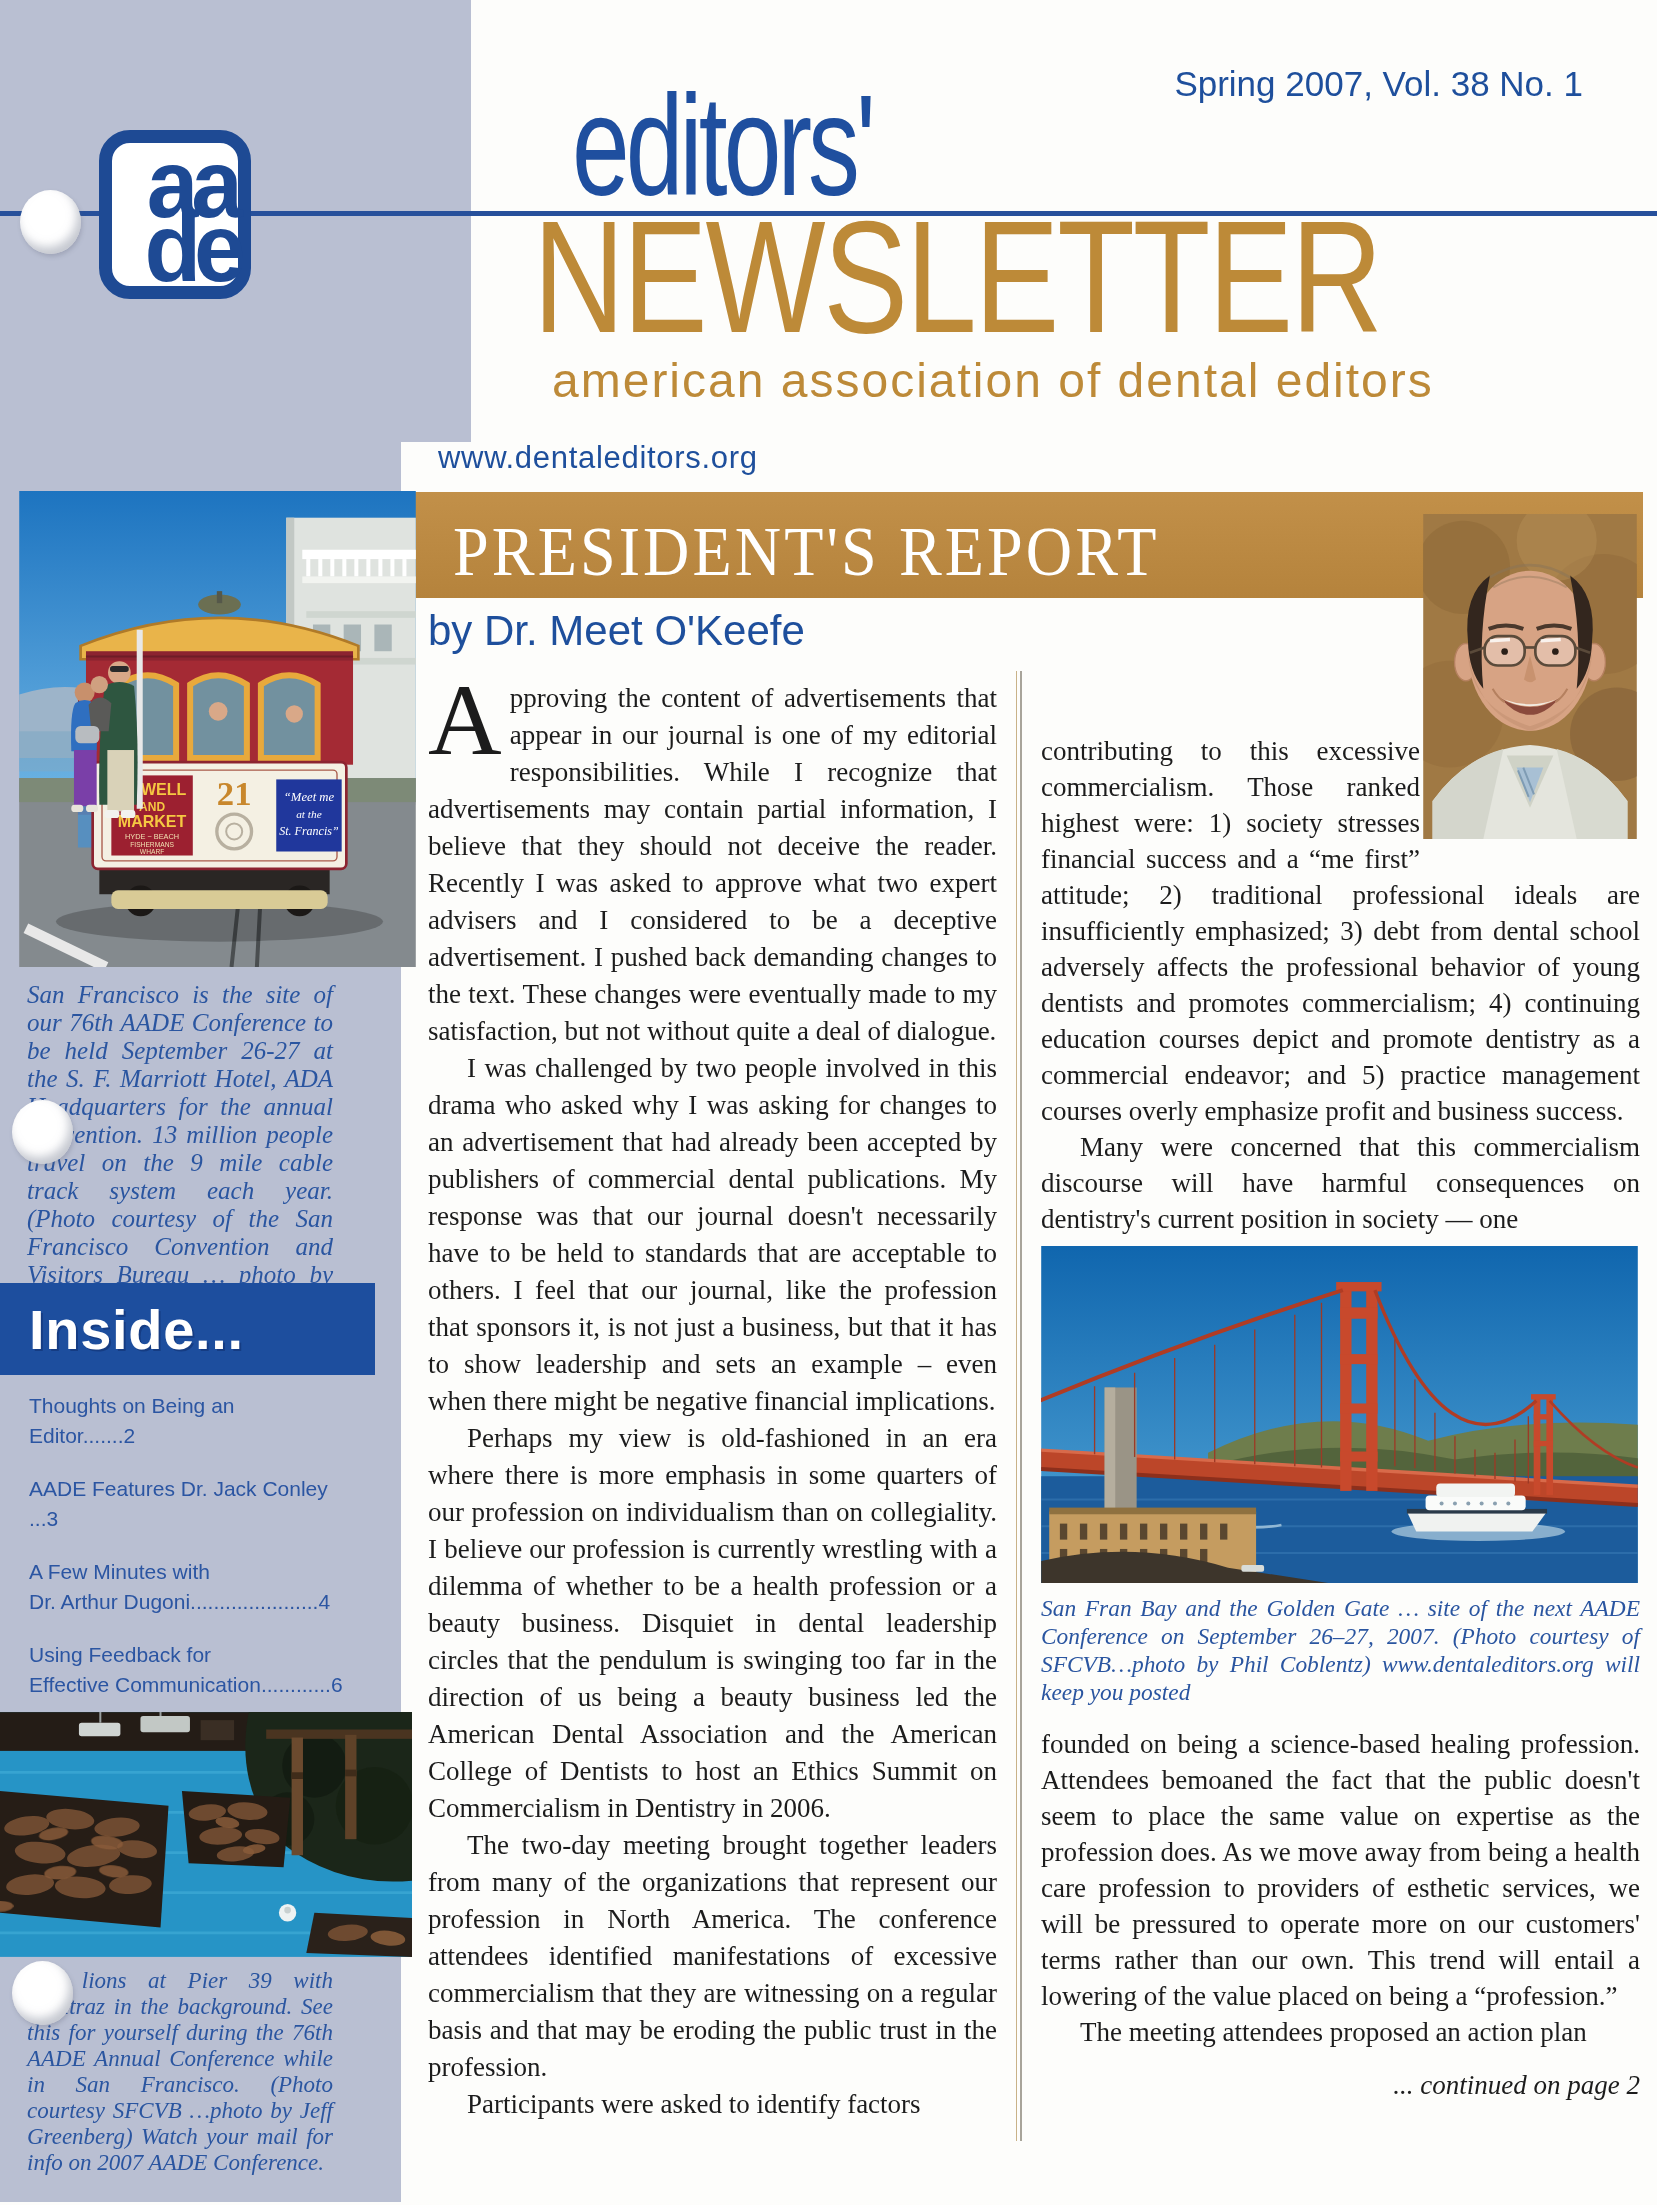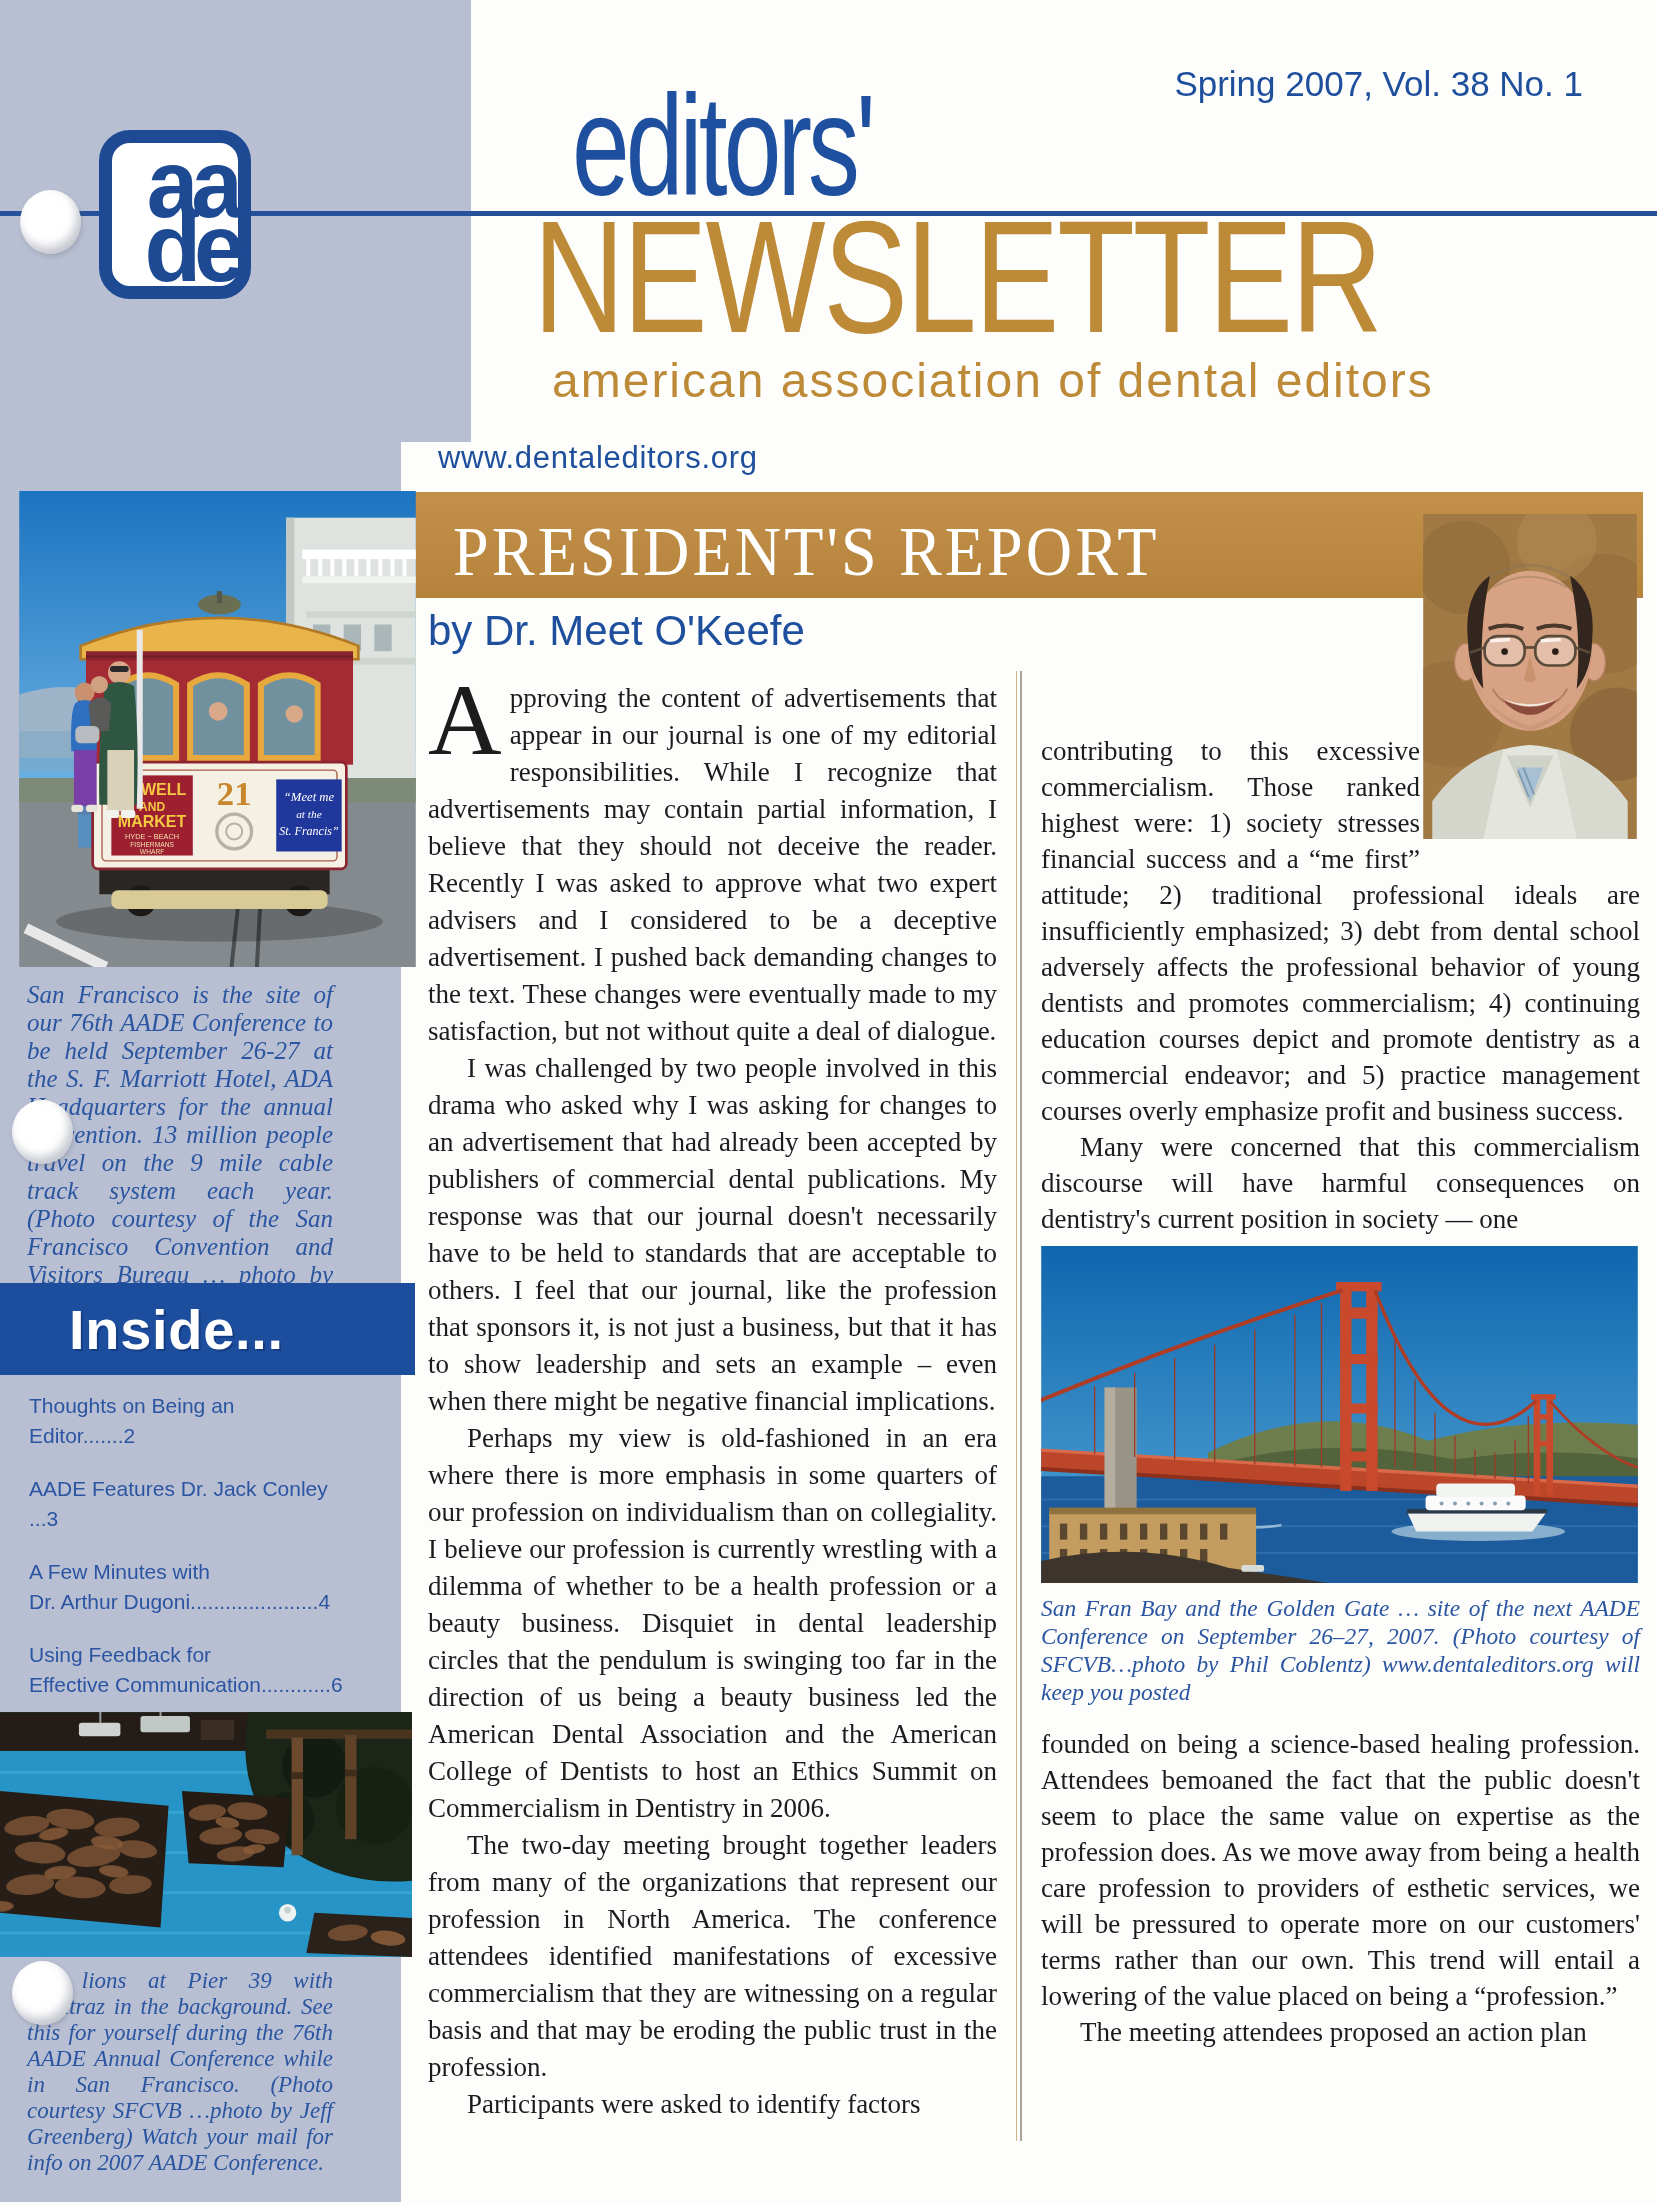--- a/index.html
+++ b/index.html
@@ -48,21 +48,21 @@
   .wrapspacer{float:right;width:220px;height:115px;}
   .divider{left:1020px;top:671px;width:2px;height:1470px;background:#a8a49a;}
   .divider:before{content:"";position:absolute;left:-4px;top:0;width:1.3px;height:100%;background:#c9b288;}
   .continued{text-align:right;font-style:italic;margin-top:17.4px;}
   
   .caption{font-style:italic;color:#2a55a0;text-align:justify;}
   .cap1{left:27px;top:981px;width:306px;font-size:25px;line-height:28px;}
   .cap2{left:27px;top:1968px;width:306px;font-size:23px;line-height:26px;}
   .cap3{margin-top:10.7px;font-size:23.4px;line-height:28px;width:100%;}
   
-  .inside-banner{left:0;top:1283px;width:375px;height:92px;background:#1d4e9e;display:flex;align-items:center;padding-left:40px;}
+  .inside-banner{left:0;top:1283px;width:375px;height:92px;background:#1d4e9e;display:flex;align-items:center;}
   .inside-banner span{font-family:"Liberation Sans",sans-serif;font-weight:bold;color:#ffffff;font-size:56px;
           padding-left:29px;letter-spacing:0.7px;text-shadow:2px 2px 0 rgba(10,30,80,.35);}
   .toc{left:29px;top:1391px;width:314px;font-family:"Liberation Sans",sans-serif;color:#2b55a2;}
   .toc-line{font-size:21px;line-height:30px;}
   .gap{margin-top:23px;}
   
   .photo1{left:18.7px;top:491px;width:397px;height:476px;}
   .photo2{left:0;top:1712px;width:412px;height:245px;}
   .figure-gg{margin-top:9.4px;}
   svg{display:block;}
@@ -236,20 +236,21 @@
             <rect x="238" y="454" width="11" height="24"></rect>
         </g>
         <path d="M0,472 Q140,440 280,482 L430,505 L0,505 Z" fill="#3d352b"></path>
         <rect x="300" y="478" width="34" height="10" rx="3" fill="#d8dcd8"></rect>
       </svg>
       <figcaption class="caption cap3">San Fran Bay and the Golden Gate … site of the next AADE Conference on September 26–27, 2007. (Photo courtesy of SFCVB…photo by Phil Coblentz) www.dentaleditors.org will keep you posted</figcaption>
     </figure>
 
     <p style="margin-top:20px;">founded on being a science-based healing profession. Attendees bemoaned the fact that the public doesn't seem to place the same value on expertise as the profession does. As we move away from being a health care profession to providers of esthetic services, we will be pressured to operate more on our customers' terms rather than our own. This trend will entail a lowering of the value placed on being a “profession.”</p>
     <p class="indent">The meeting attendees proposed an action plan</p>
+    <p class="continued">... continued on page 2</p>
   </div>
 
   <div class="abs photo1">
     <svg viewBox="0 0 594 713" width="397" height="476">
       <defs>
         <linearGradient id="skycc" x1="0" y1="0" x2="0" y2="1">
           <stop offset="0" stop-color="#1d74c0"></stop>
             <stop offset="1" stop-color="#6db4e4"></stop>
         </linearGradient>
       </defs>

